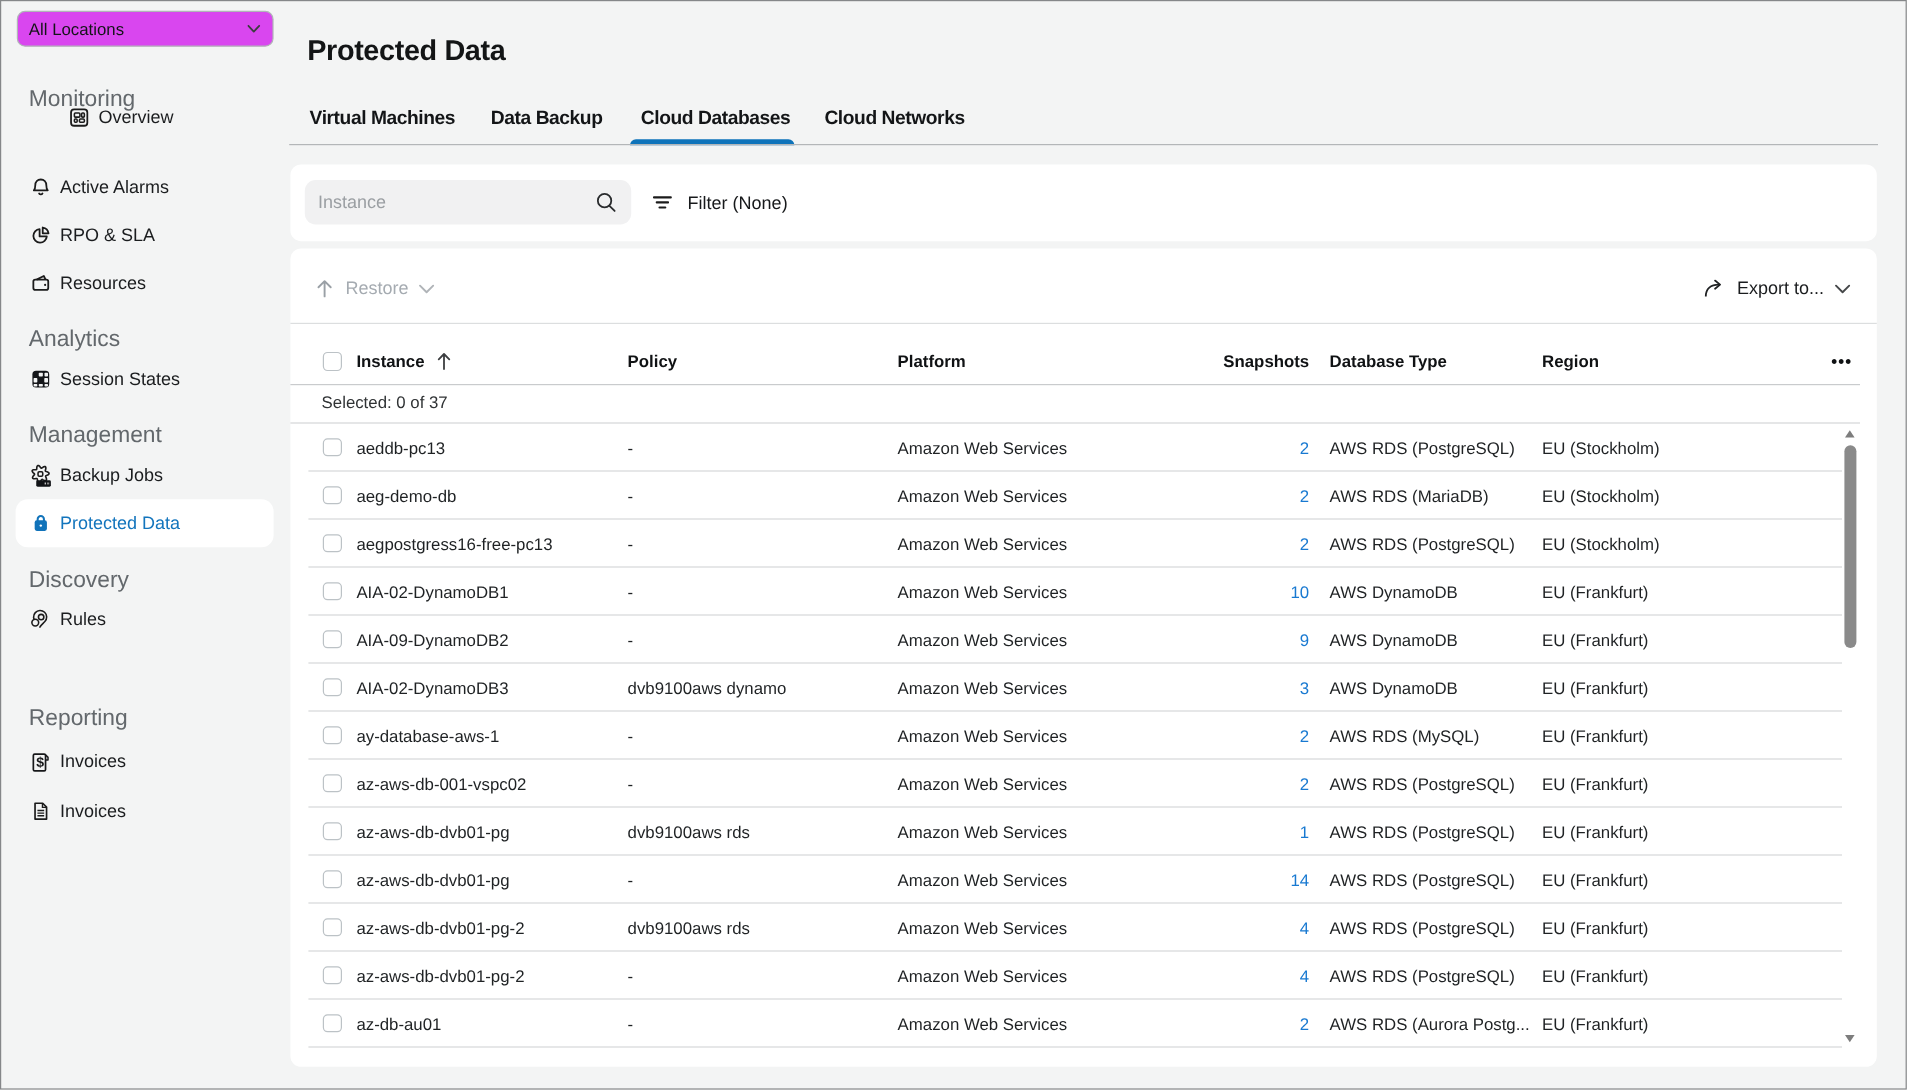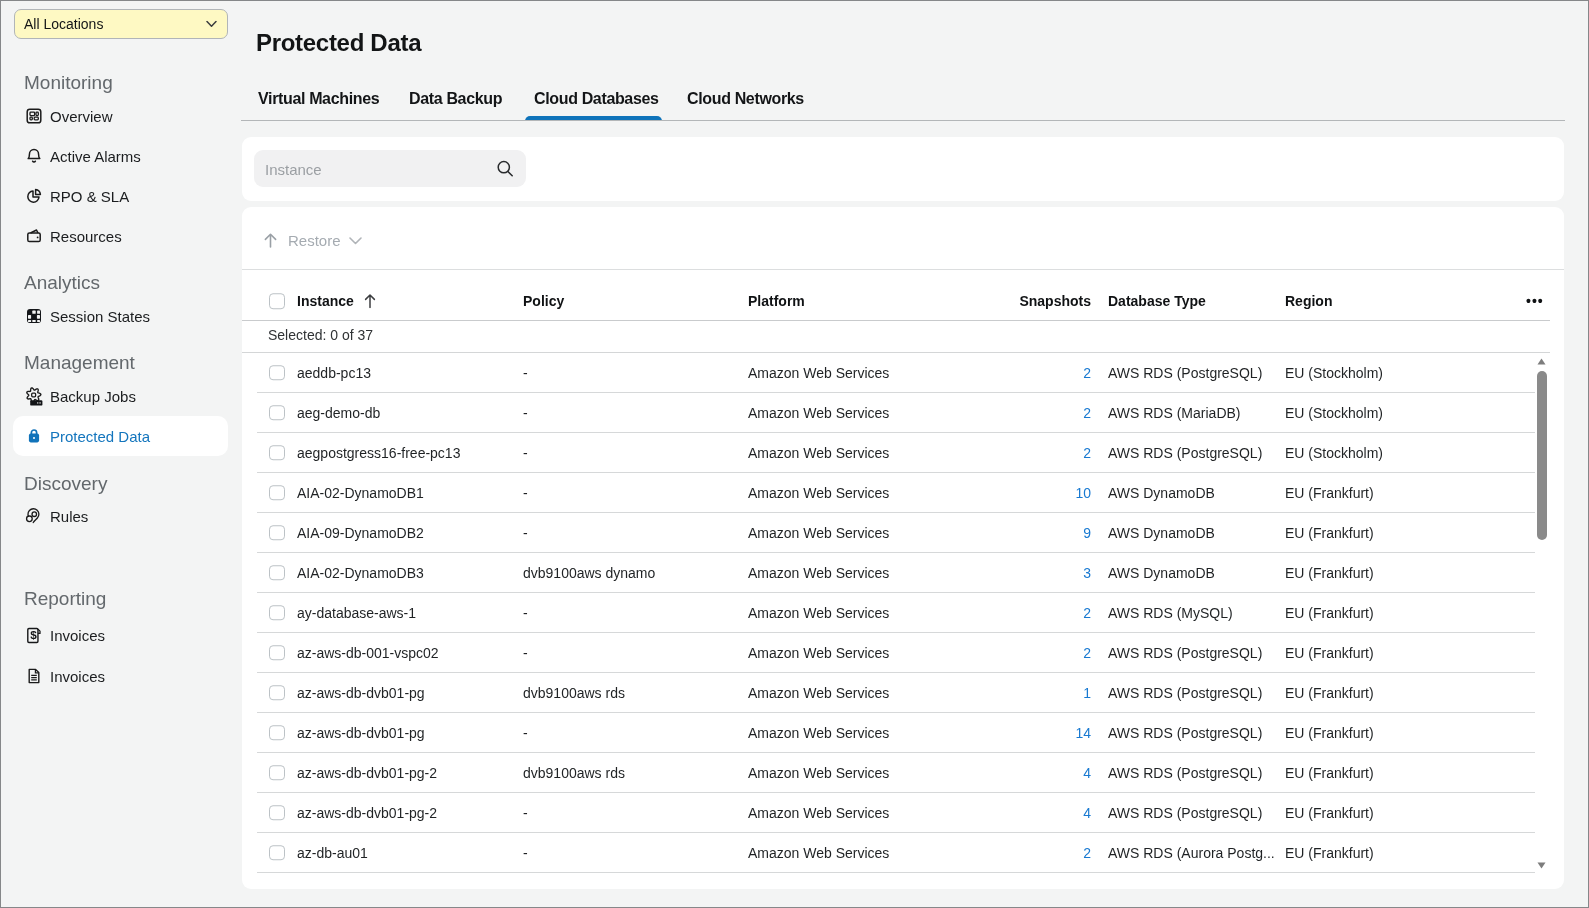--- a/index.html
+++ b/index.html
@@ -1,21 +1,21 @@
 <!DOCTYPE html>
 <html><head>
 <meta charset="utf-8">
 <style>
 * { margin:0; padding:0; box-sizing:border-box; }
 html,body { width:1589px; height:908px; }
 body { font-family:"Liberation Sans", sans-serif; background:#f3f4f4; position:relative; overflow:hidden; color:#1c1e20; }
 .pageborder { position:absolute; inset:0; border:1px solid #858789; pointer-events:none; z-index:99; }
 
 .sidebar { position:absolute; left:0; top:0; width:241px; height:908px; }
-.locbox { position:absolute; left:14px; top:9px; width:214px; height:30px; border:1px solid #b1b5b8; border-radius:7px; background:#fef9c3; }
+.locbox { position:absolute; left:14px; top:9px; width:214px; height:30px; border:1px solid #b1b5b8; border-radius:7px; background:#d946ef; }
 .locbox .txt { position:absolute; left:9px; top:50%; transform:translateY(-50%); font-size:14px; color:#131517; }
 .locbox svg { position:absolute; right:10px; top:50%; transform:translateY(-50%); }
 .seclabel { position:absolute; left:24px; font-size:19px; color:#63686c; }
 .sitem { position:absolute; left:0; width:241px; height:40px; }
 .sitem .ic { position:absolute; left:26px; top:50%; transform:translateY(-50%); width:16px; height:16px; }
 .sitem .lb { position:absolute; left:50px; top:50%; transform:translateY(-50%); font-size:15px; color:#1b1d1f; white-space:nowrap; }
 .sitem.sel { left:13px; width:215px; background:#fff; border-radius:10px; }
 .sitem.sel .ic { left:13px; }
 .sitem.sel .lb { left:37px; color:#1375bd; }
 
@@ -56,21 +56,21 @@
 </head>
 <body>
 <div class="sidebar">
   <div class="locbox">
       <span class="txt">All Locations</span>
     <svg width="11" height="7" viewBox="0 0 11 7">
         <path d="M1 1 L5.5 5.8 L10 1" fill="none" stroke="#3c3e40" stroke-width="1.5" stroke-linecap="round" stroke-linejoin="round"></path>
       </svg>
   </div>
   <div class="seclabel" style="top:72px;">Monitoring</div>
-  <div class="sitem" style="top:96px;">
+  <div class="sitem" style="top:78px;margin-left:32px;">
       <svg class="ic" viewBox="0 0 16 16">
         <rect x="1.2" y="1.2" width="13.6" height="13.6" rx="2.6" fill="none" stroke="#1b1b1b" stroke-width="1.5"></rect>
         <rect x="4" y="4.2" width="4.6" height="3.4" rx="0.8" fill="none" stroke="#1b1b1b" stroke-width="1.3"></rect>
         <rect x="10" y="4.2" width="2.3" height="3.4" rx="0.8" fill="none" stroke="#1b1b1b" stroke-width="1.3"></rect>
         <rect x="4" y="9.2" width="2.3" height="2.6" rx="0.8" fill="none" stroke="#1b1b1b" stroke-width="1.3"></rect>
         <rect x="8.2" y="9.2" width="4.1" height="2.6" rx="0.8" fill="none" stroke="#1b1b1b" stroke-width="1.3"></rect>
       </svg>
       <span class="lb">Overview</span>
     </div>
   <div class="sitem" style="top:136px;">
@@ -166,32 +166,48 @@
     <div class="divider"></div>
   </div>
   <div class="card1">
     <div class="searchbox">
         <span class="ph">Instance</span>
       <svg width="18" height="18" viewBox="0 0 18 18">
           <circle cx="7.8" cy="7.2" r="5.6" fill="none" stroke="#292b2d" stroke-width="1.5"></circle>
           <path d="M11.9 11.5 L16.2 15.8" stroke="#292b2d" stroke-width="1.5" stroke-linecap="round"></path>
         </svg>
     </div>
+    <div class="filtergrp">
+      <svg width="16" height="12" viewBox="0 0 16 12">
+          <path d="M1 1.5 h14 M3.3 5.7 h9.4 M5.6 9.9 h4.8" stroke="#1b1b1b" stroke-width="1.8" stroke-linecap="round"></path>
+        </svg>
+      <span class="ftxt">Filter (None)</span>
+    </div>
   </div>
   <div class="card2">
     <div class="toolbar">
       <div class="restore">
         <svg width="17" height="17" viewBox="0 0 17 17">
             <path d="M8.5 15 V2.6 M3.4 7.4 L8.5 2.3 L13.6 7.4" fill="none" stroke="#9aa0a6" stroke-width="1.6" stroke-linecap="round" stroke-linejoin="round"></path>
           </svg>
         <span class="rtxt">Restore</span>
         <svg width="13" height="8" viewBox="0 0 13 8">
             <path d="M1 1 L6.5 6.5 L12 1" fill="none" stroke="#b0b4b8" stroke-width="1.6" stroke-linecap="round" stroke-linejoin="round"></path>
           </svg>
       </div>
+      <div class="export">
+        <svg width="19" height="15" viewBox="0 0 19 15">
+            <path d="M1.5 14 C1.5 7.5 5.5 4.2 12.5 4.2" fill="none" stroke="#202224" stroke-width="1.5"></path>
+            <path d="M9.2 0.8 L13.4 4.2 L9.2 7.6" fill="none" stroke="#202224" stroke-width="1.5" stroke-linecap="round" stroke-linejoin="round"></path>
+          </svg>
+        <span class="etxt">Export to...</span>
+        <svg width="13" height="8" viewBox="0 0 13 8">
+            <path d="M1 1 L6.5 6.5 L12 1" fill="none" stroke="#46484a" stroke-width="1.6" stroke-linecap="round" stroke-linejoin="round"></path>
+          </svg>
+      </div>
     </div>
     <div class="thead">
       <span class="cb" style="left:27px;"></span>
       <span class="hd" style="left:55px;">Instance</span>
       <svg style="position:absolute; left:121px; top:50%; transform:translateY(-50%);" width="14" height="15" viewBox="0 0 14 15">
           <path d="M7 14 V1.8 M2.6 5.9 L7 1.5 L11.4 5.9" fill="none" stroke="#3c3e40" stroke-width="1.5" stroke-linecap="round" stroke-linejoin="round"></path>
         </svg>
       <span class="hd" style="left:281px;">Policy</span>
       <span class="hd" style="left:506px;">Platform</span>
       <span class="hd" style="left:739px; width:110px; text-align:right;">Snapshots</span>

